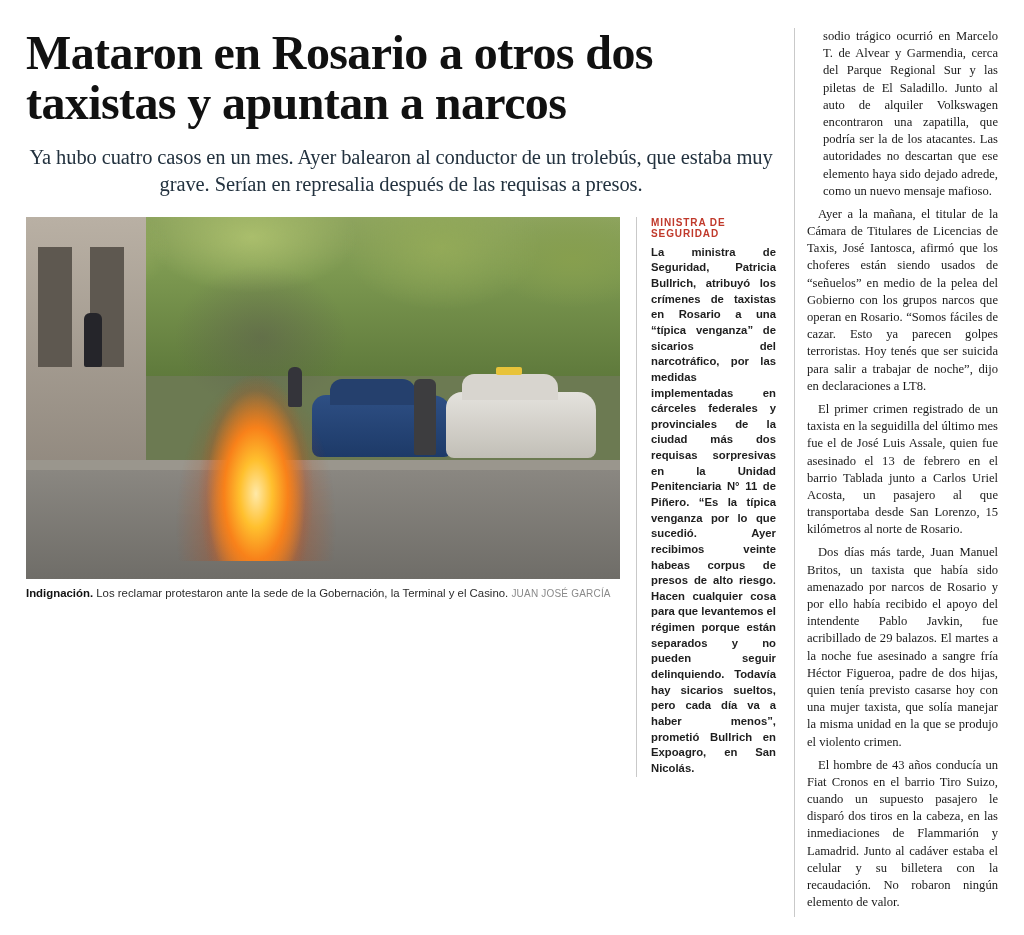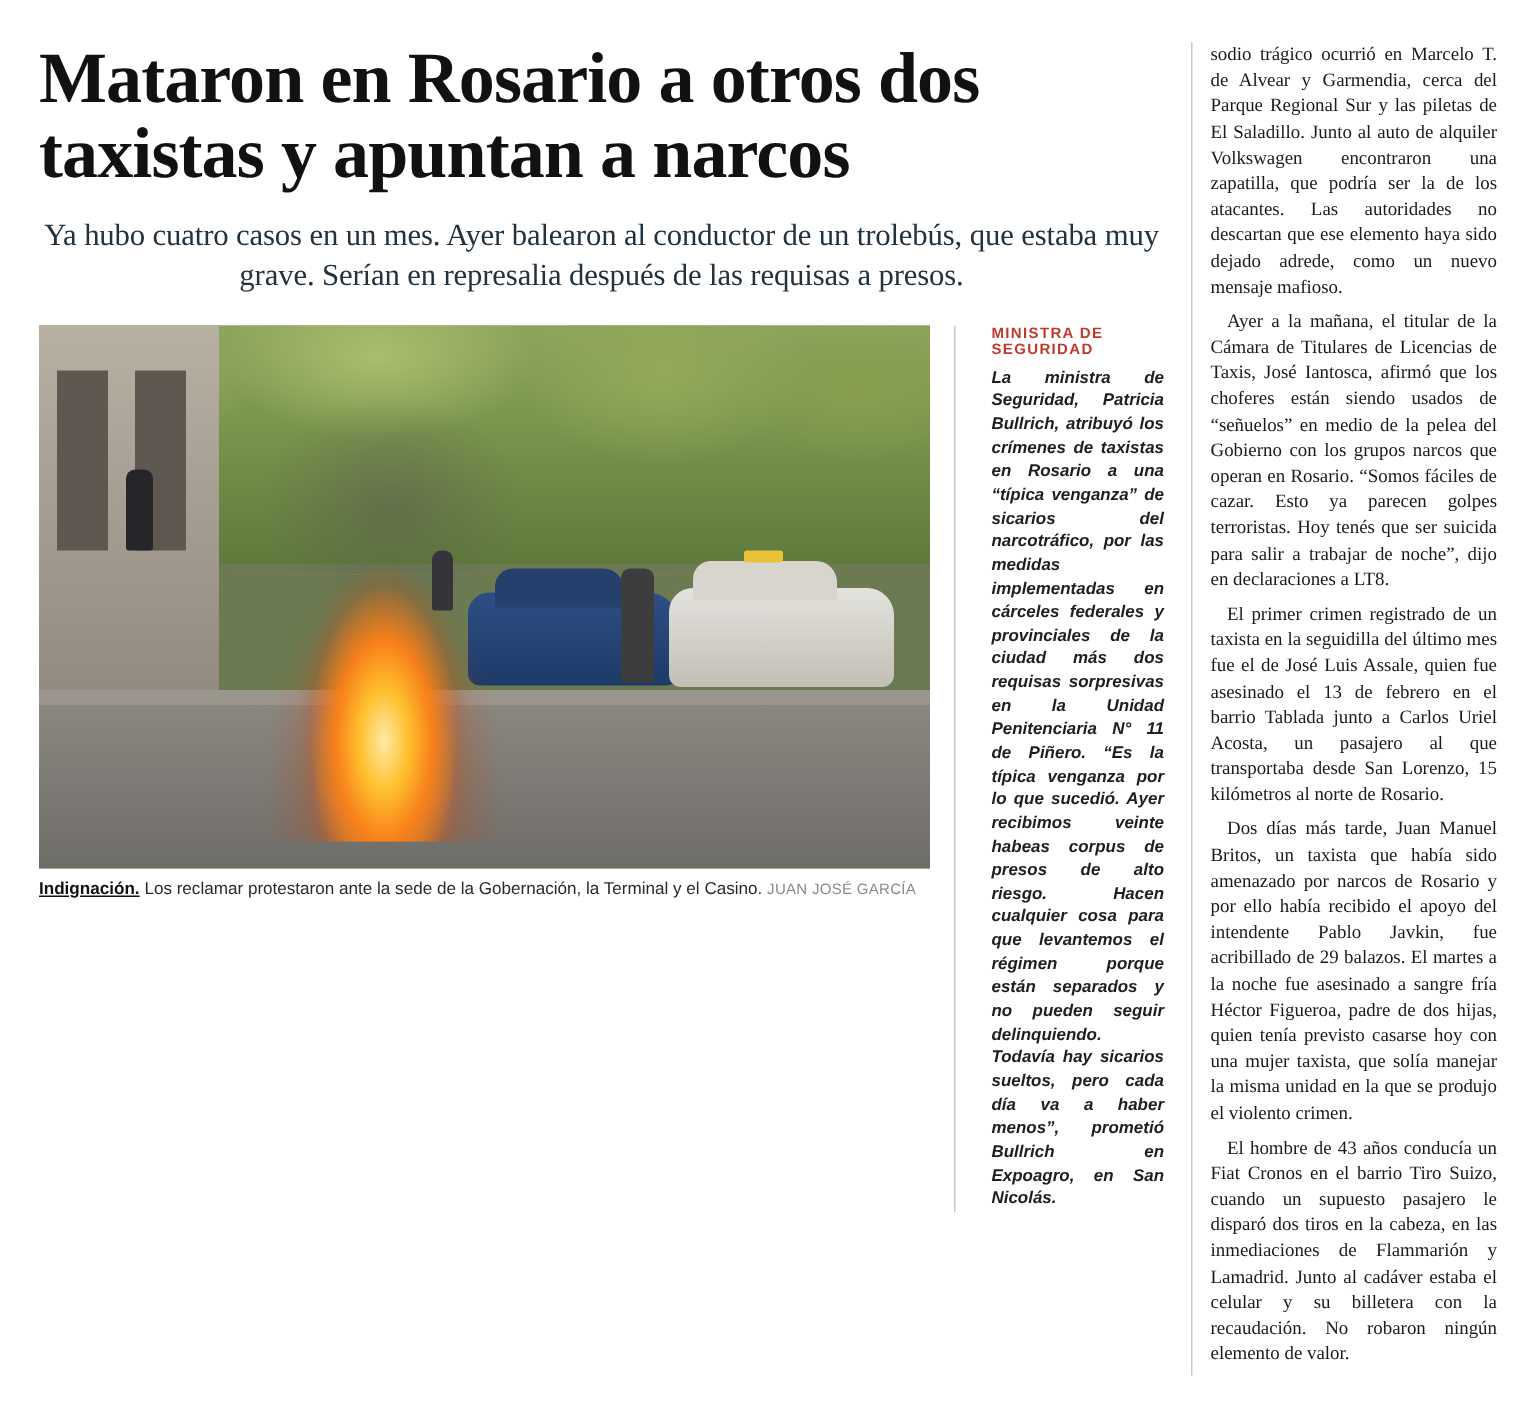--- a/index.html
+++ b/index.html
@@ -171,36 +171,36 @@
   .p3 { left: 262px; top: 150px; width: 14px; height: 40px; background: #34343a; }
 
   .caption {
     font-family: "Liberation Sans", sans-serif;
     font-size: 11.4px;
     line-height: 1.34;
     color: #2a2a2a;
     padding-top: 7px;
     width: 594px;
   }
-  .caption b { color: #111; text-decoration: underline; }
+  .caption b { color: #111; }
   .credit {
     font-size: 10px;
     color: #8a8a8a;
     letter-spacing: 0.2px;
   }
 
   
   .media-row {
     display: flex;
     flex-direction: row;
   }
   .side-box {
     width: 158px;
     box-sizing: border-box;
-    padding-left: 24px;
+    padding-left: 14px;
     margin-left: 16px;
     border-left: 1px solid #c9c9c9;
   }
   .kicker {
     font-family: "Liberation Sans", sans-serif;
     font-size: 10px;
     font-weight: bold;
     letter-spacing: 0.9px;
     color: #c0392b;
     text-transform: uppercase;
@@ -214,34 +214,33 @@
     color: #14202c;
     margin-bottom: 9px;
   }
   .side-body {
     font-family: "Liberation Sans", sans-serif;
     font-size: 11.3px;
     line-height: 1.385;
     text-align: justify;
     color: #1e1e1e;
     font-weight: bold;
-    font-style: italic;
   }
 
   
   .rc-body p {
     font-family: "Liberation Serif", serif;
     font-size: 12.6px;
     line-height: 1.365;
     text-align: justify;
     margin: 0 0 6px 0;
     text-indent: 11px;
     hyphens: auto;
   }
-  .rc-body p.first { text-indent: 0; }
+  .rc-body p.first { text-indent: 0; margin-left: 16px; }
   b { font-weight: bold; }
 </style>
 </head>
 <body>
 
 <div class="page">
 
   <div class="top">
 
     <div class="top-left">

